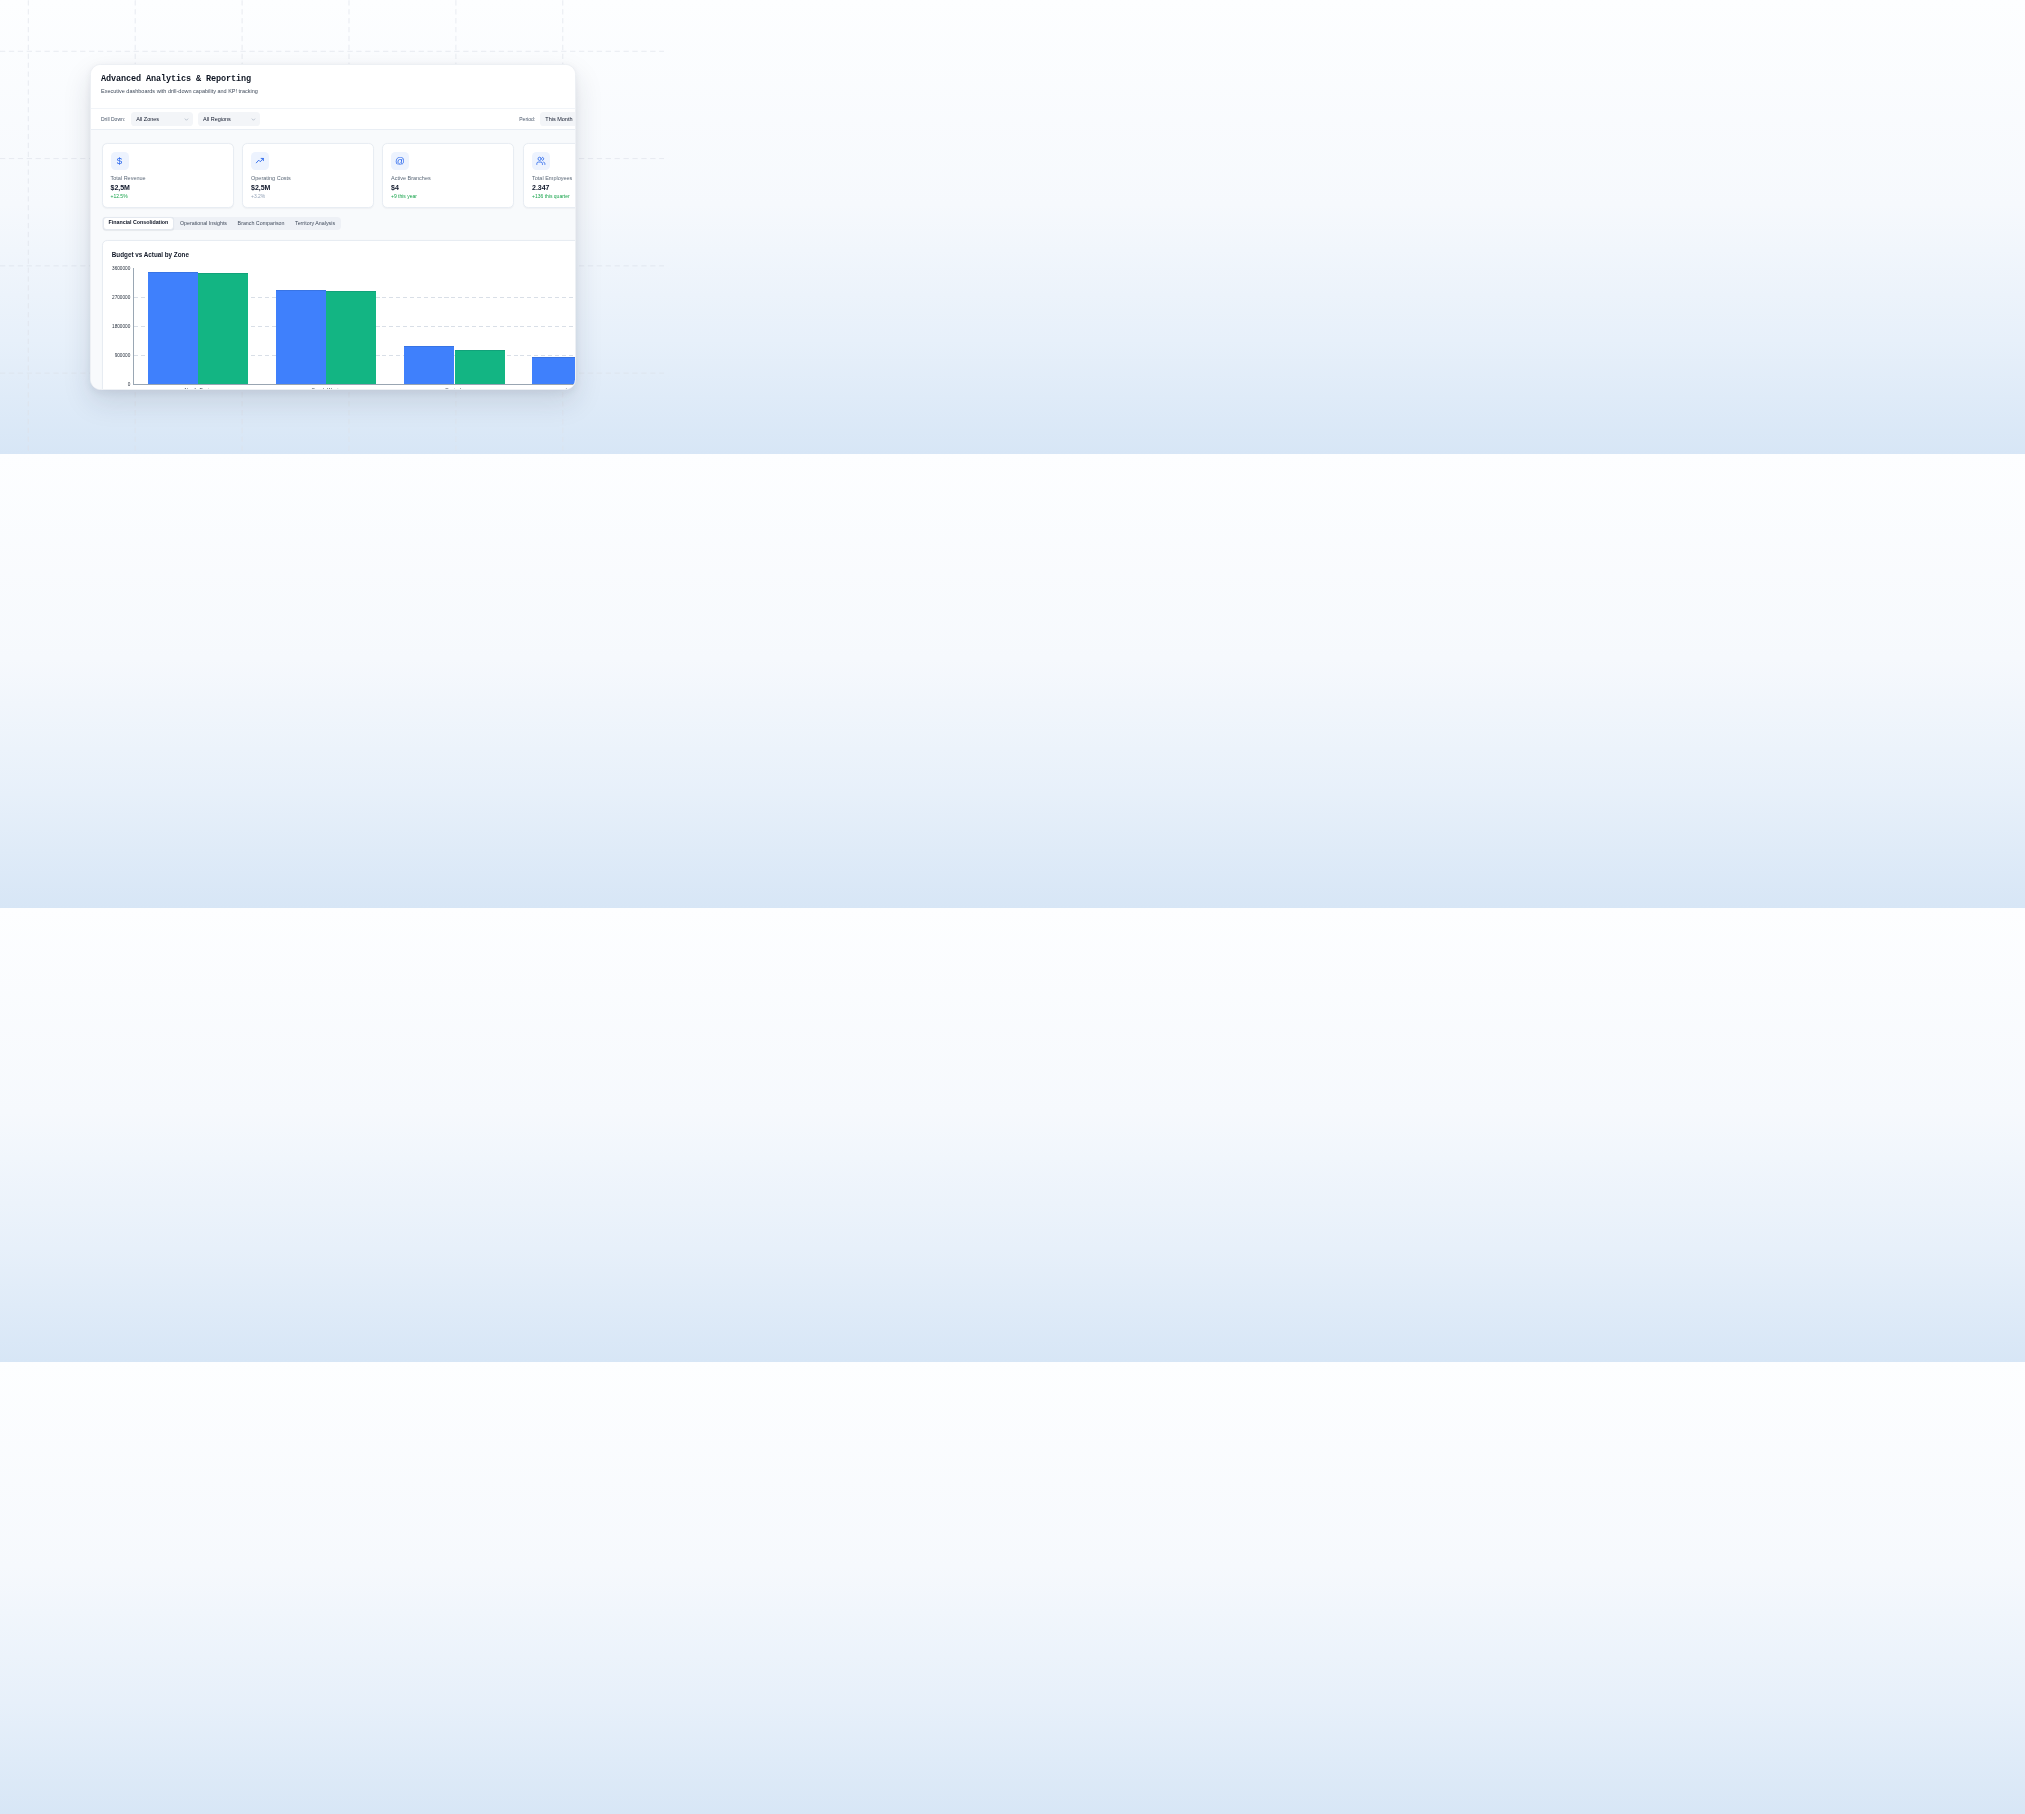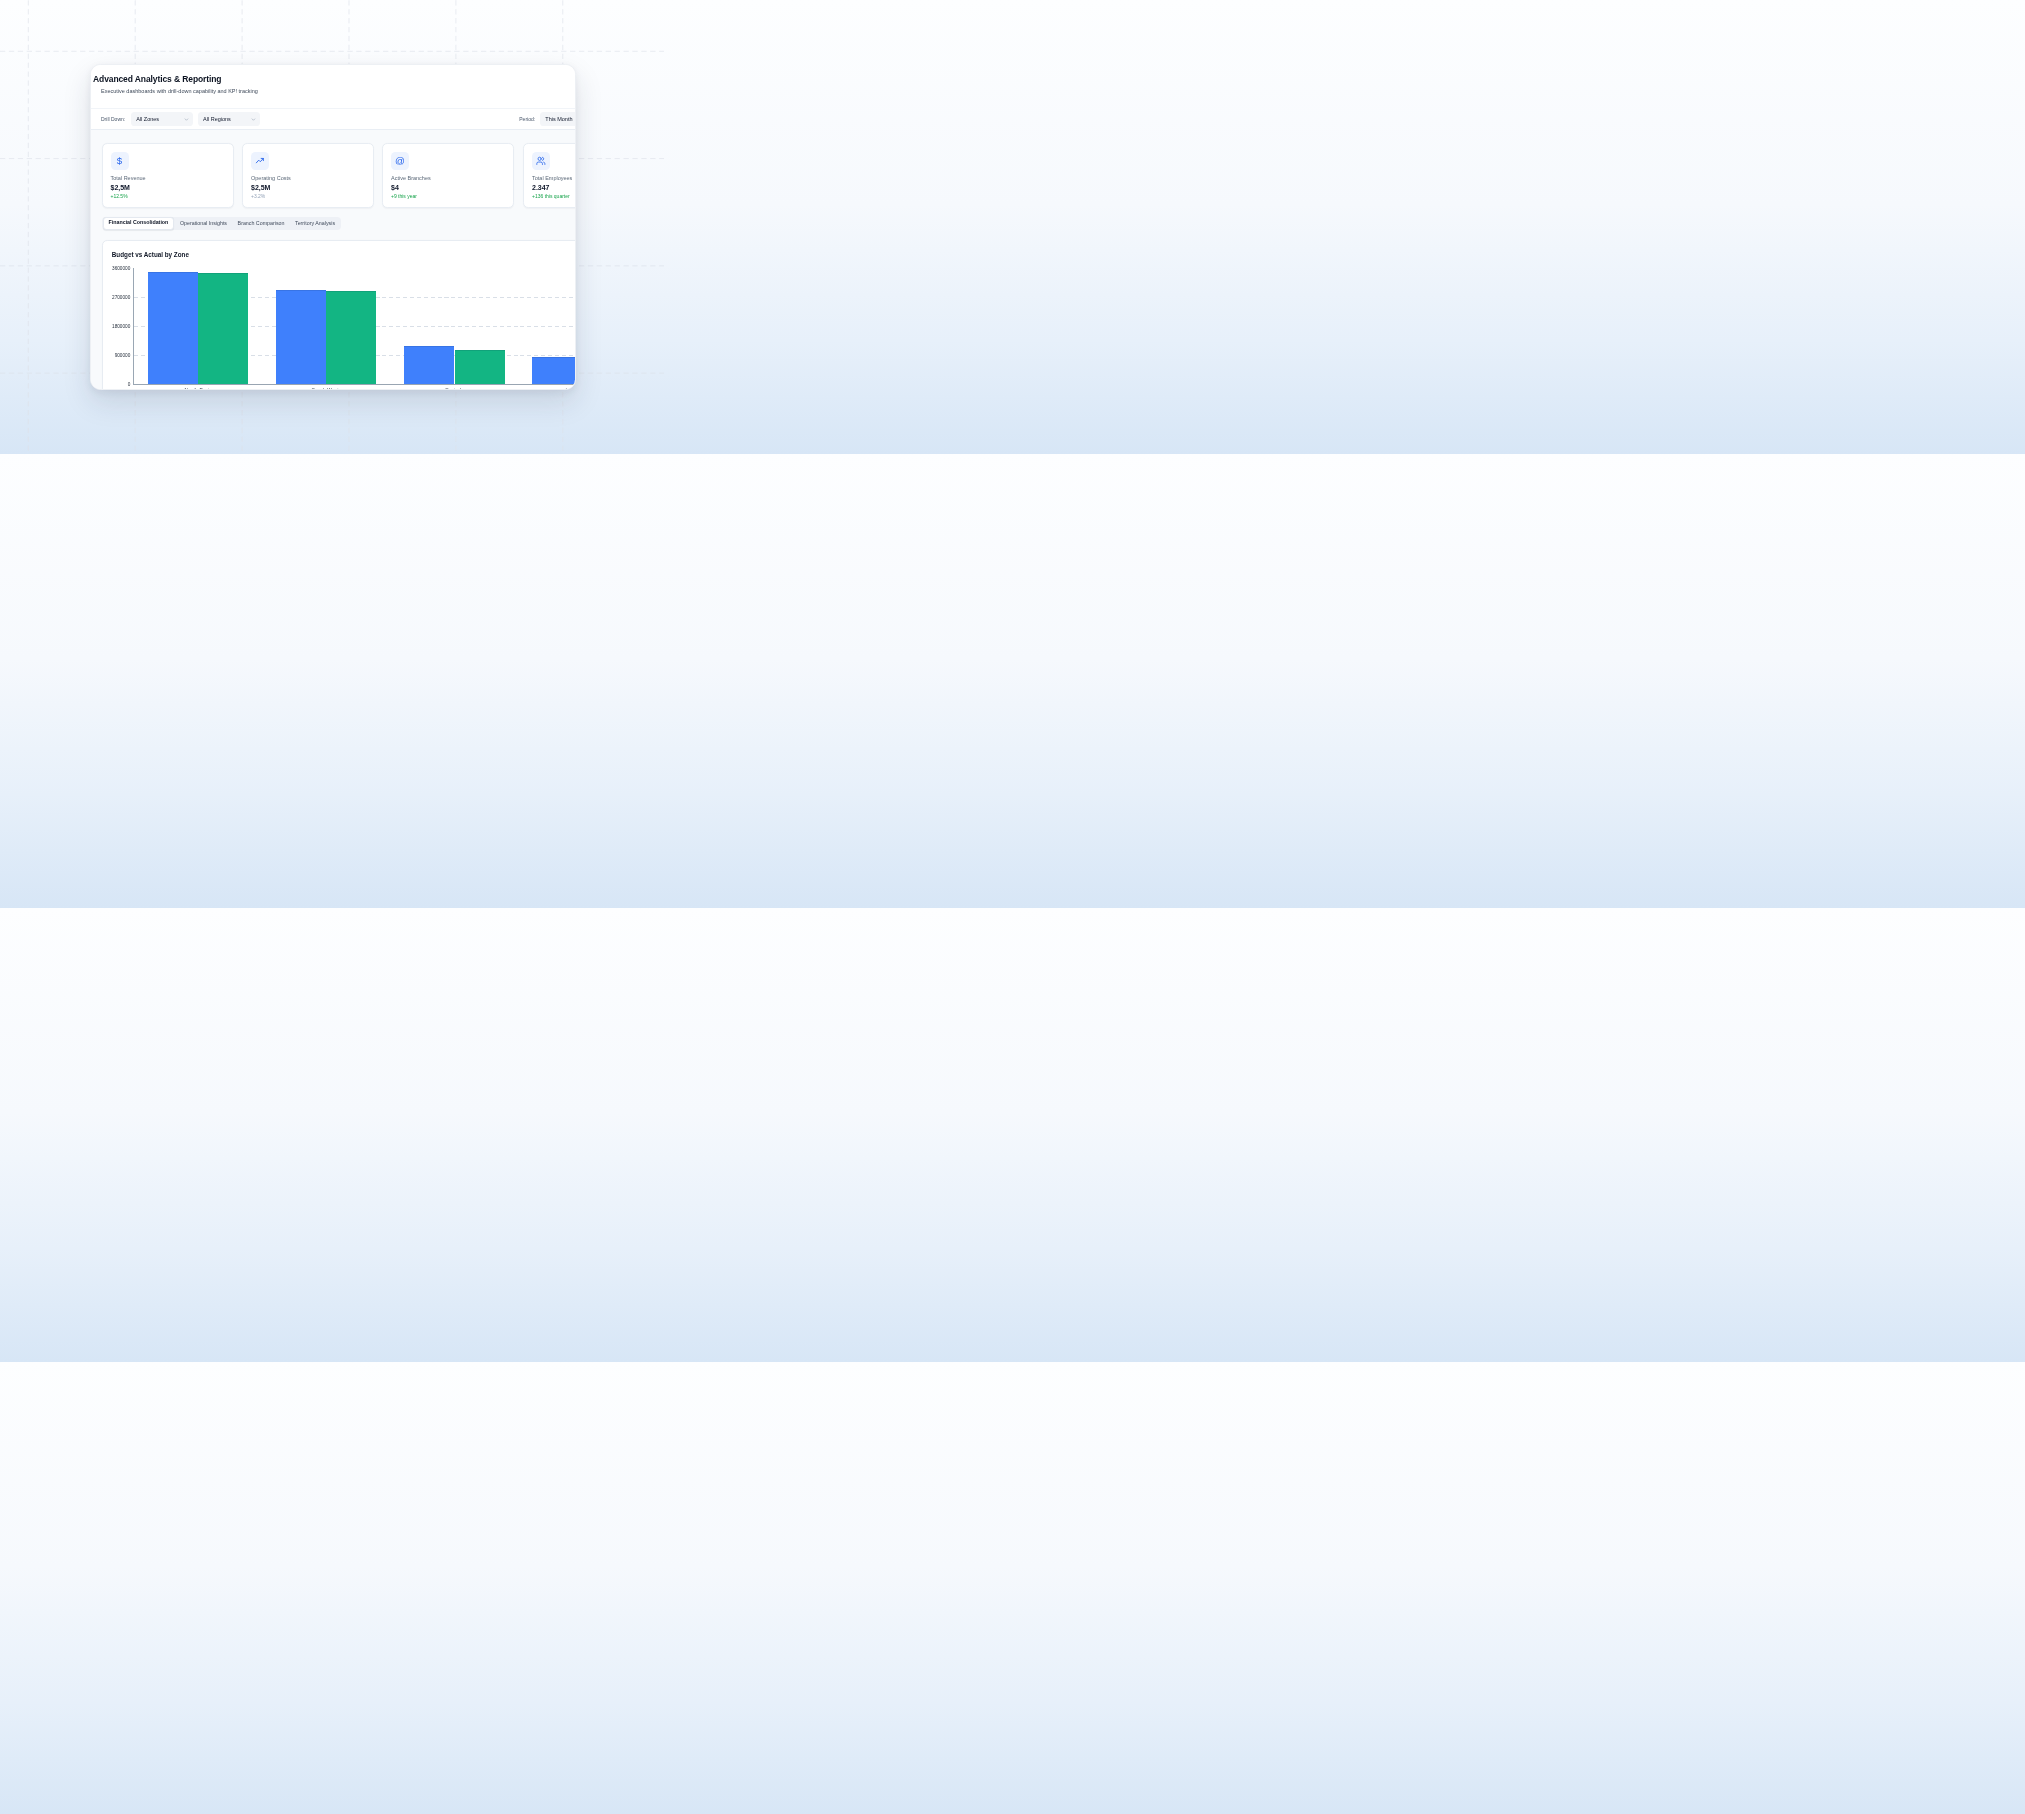--- a/index.html
+++ b/index.html
@@ -9,21 +9,21 @@
     background:linear-gradient(180deg,#fdfeff 0%,#f6f9fd 45%,#e7f0fa 75%,#d7e6f6 100%);
   }
   .bg-grid{position:absolute;inset:0;pointer-events:none;}
   .panel{
     position:absolute;left:90px;top:64px;width:484px;height:324px;
     background:#ffffff;border:0.4px solid #edf0f4;border-radius:10.5px;
     box-shadow:0 12px 28px rgba(30,41,59,.13),0 2.4px 7.3px rgba(30,41,59,.06);
     overflow:hidden;
   }
   .panel-header{position:absolute;left:0;top:0;right:0;height:43px;background:#ffffff;}
-  .page-title{position:absolute;left:2px;top:9px;font-size:8.5px;font-weight:700;color:#0b1220;letter-spacing:-0.1px;}
+  .page-title{position:absolute;left:10px;top:9px;font-size:8.5px;font-weight:700;color:#0b1220;letter-spacing:-0.1px;font-family:Liberation Mono, monospace;}
   .page-subtitle{position:absolute;left:10px;top:23px;font-size:5.5px;color:#3f4a5a;}
   .filterbar{
     position:absolute;left:0;top:43px;right:0;height:22px;background:#ffffff;
     border-top:0.4px solid #f1f4f8;border-bottom:0.4px solid #e9eef4;
     box-shadow:0 0.8px 2px rgba(15,23,42,.035);
     display:flex;align-items:center;padding:0 0 0 10px;box-sizing:border-box;
   }
   .filter-label{font-size:5px;color:#475569;margin-right:5.7px;}
   .select-pill{
     width:62px;height:13.8px;background:#f3f5f8;border-radius:3.6px;margin-right:4.9px;

